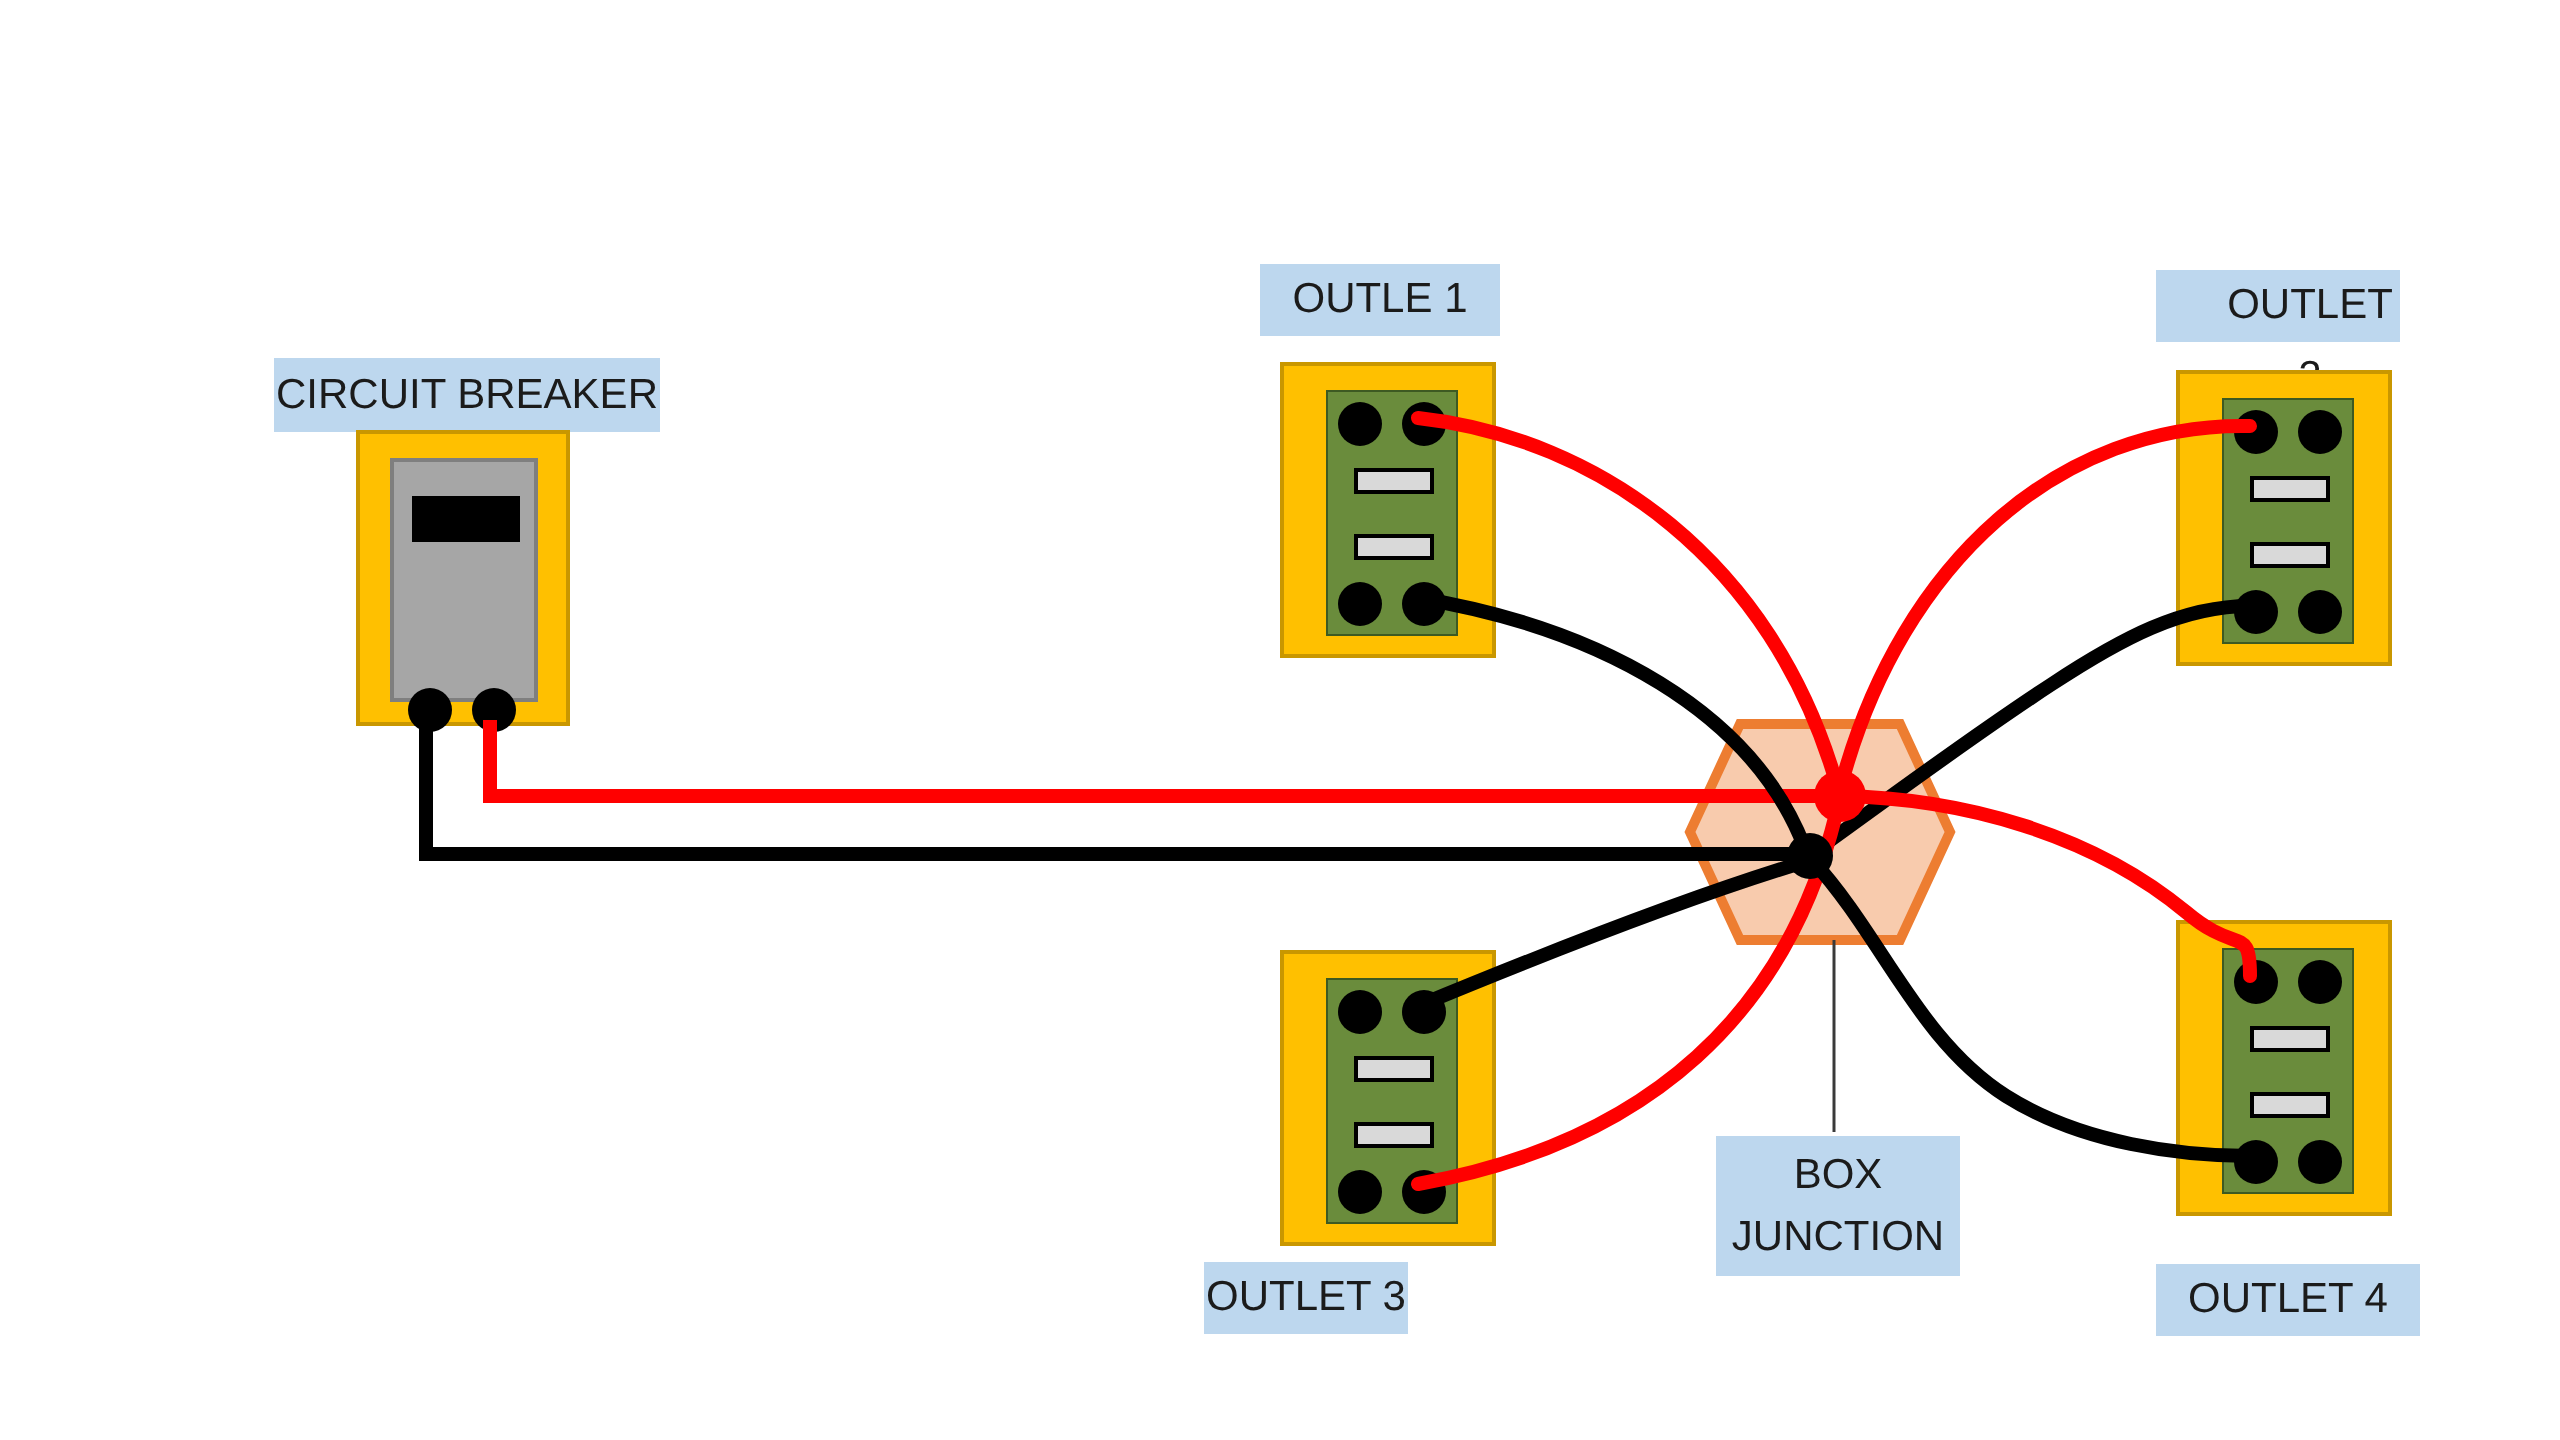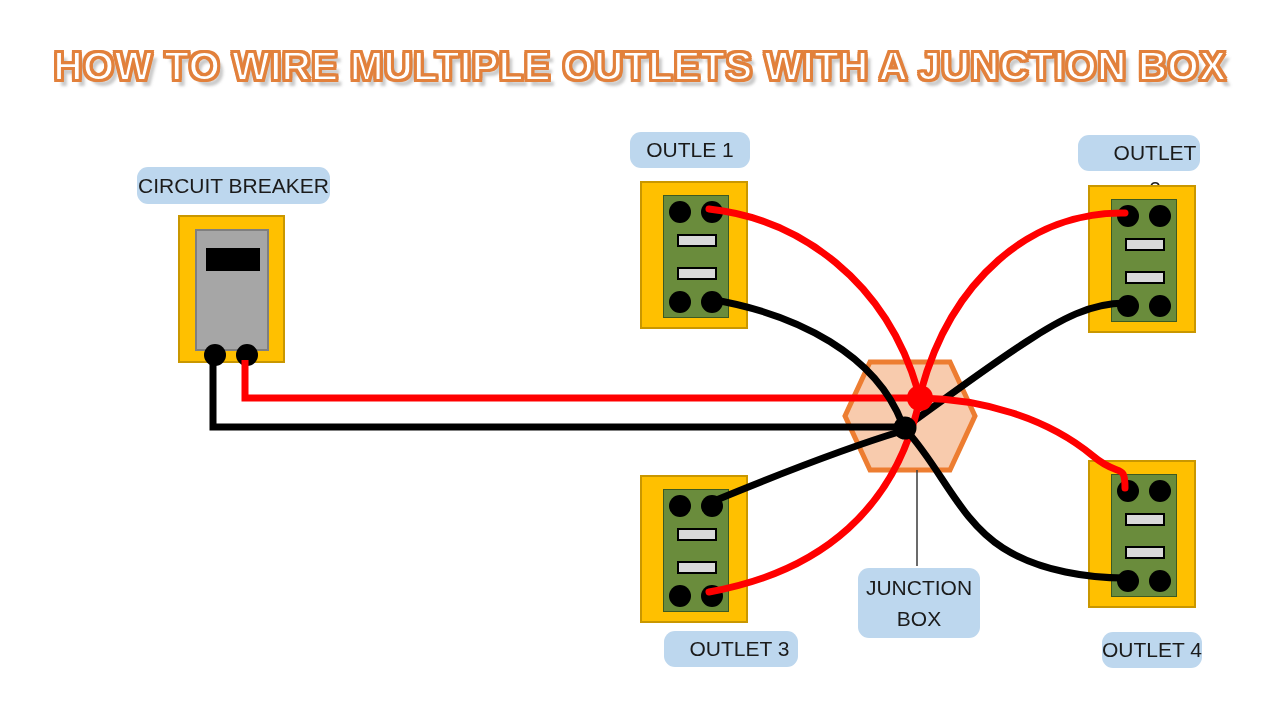--- a/index.html
+++ b/index.html
@@ -23,27 +23,27 @@
        0    2px 0 var(--title-orange,#E2813C),
       -2px  0   0 var(--title-orange,#E2813C),
        2px  0   0 var(--title-orange,#E2813C),
        5px  6px 3px rgba(100,100,100,0.35);
   }
 
   
   .lbl {
     position:absolute; background:var(--label-bg,#BDD7EE);
     font-size:21px; color:#1b1b1b; text-align:center;
-    height:36px; line-height:36px;border-radius:11px;
+    height:36px; line-height:36px;
   }
-  .lbl-cb  { left:137px; top:167px; width:193px; height:37px; line-height:37px; }
+  .lbl-cb  { left:137px; top:179px; width:193px; height:37px; line-height:37px; }
   .lbl-o1  { left:630px;  top:132px; width:120px; }
   .lbl-o2  { left:1078px; top:135px; width:122px;padding-left:32px; }
-  .lbl-o3  { left:664px;  top:631px; width:134px;padding-left:17px; }
-  .lbl-o4  { left:1102px; top:632px; width:100px; }
+  .lbl-o3  { left:602px;  top:631px; width:102px; }
+  .lbl-o4  { left:1078px; top:632px; width:132px; }
   .lbl-jb  { left:858px;  top:568px; width:122px; height:70px; line-height:31px; padding-top:4px; }
 
   
   .cb-body {
     position:absolute; left:178px; top:215px; width:107px; height:148px;
     background:var(--device-yellow,#FFC000);
     border:2px solid var(--device-yellow-border,#C99700);
   }
   .cb-panel {
     position:absolute; left:15px; top:12px; width:74px; height:122px;
@@ -87,21 +87,20 @@
 
   
   svg.overlay { position:absolute; left:0; top:0; width:1280px; height:720px;
                 pointer-events:none; z-index:5; }
 </style>
 </head>
 <body>
 
 <div id="stage">
 
-  <div class="title">HOW TO WIRE MULTIPLE OUTLETS WITH A JUNCTION BOX</div>
 
   <div class="lbl lbl-cb">CIRCUIT BREAKER</div>
   <div class="cb-body">
     <div class="cb-panel">
       <div class="cb-display"></div>
     </div>
     <div class="cb-term t1"></div>
     <div class="cb-term t2"></div>
   </div>
 
@@ -147,22 +146,22 @@
       <div class="scr tl"></div>
       <div class="scr tr"></div>
       <div class="slot s1"></div>
       <div class="slot s2"></div>
       <div class="scr bl"></div>
       <div class="scr br"></div>
     </div>
   </div>
 
   <div class="lbl lbl-jb">
+    <div>BOX</div>
     <div>JUNCTION</div>
-    <div>BOX</div>
   </div>
 
 
   <svg class="overlay" viewBox="0 0 1280 720">
     <polygon id="jb-hex" points="870,362 950,362 975,416 950,470 870,470 845,416" fill="#F8CBAD" stroke="#ED7D31" stroke-width="5"></polygon>
     <path id="jb-leader" fill="none" stroke="#3a3a3a" stroke-width="1.5" d="M917,470 L917,566"></path>
     <g id="wires-layer">
         <path d="M245,360 L245,398 L918,398" fill="none" stroke="#FF0000" stroke-width="7" stroke-linecap="butt" stroke-linejoin="miter"></path>
         <path d="M213,352 L213,427 L902,427" fill="none" stroke="#000000" stroke-width="7" stroke-linecap="butt" stroke-linejoin="miter"></path>
         <path d="M709,209 C800,219 886,281 918,391" fill="none" stroke="#FF0000" stroke-width="7" stroke-linecap="round" stroke-linejoin="round"></path>

